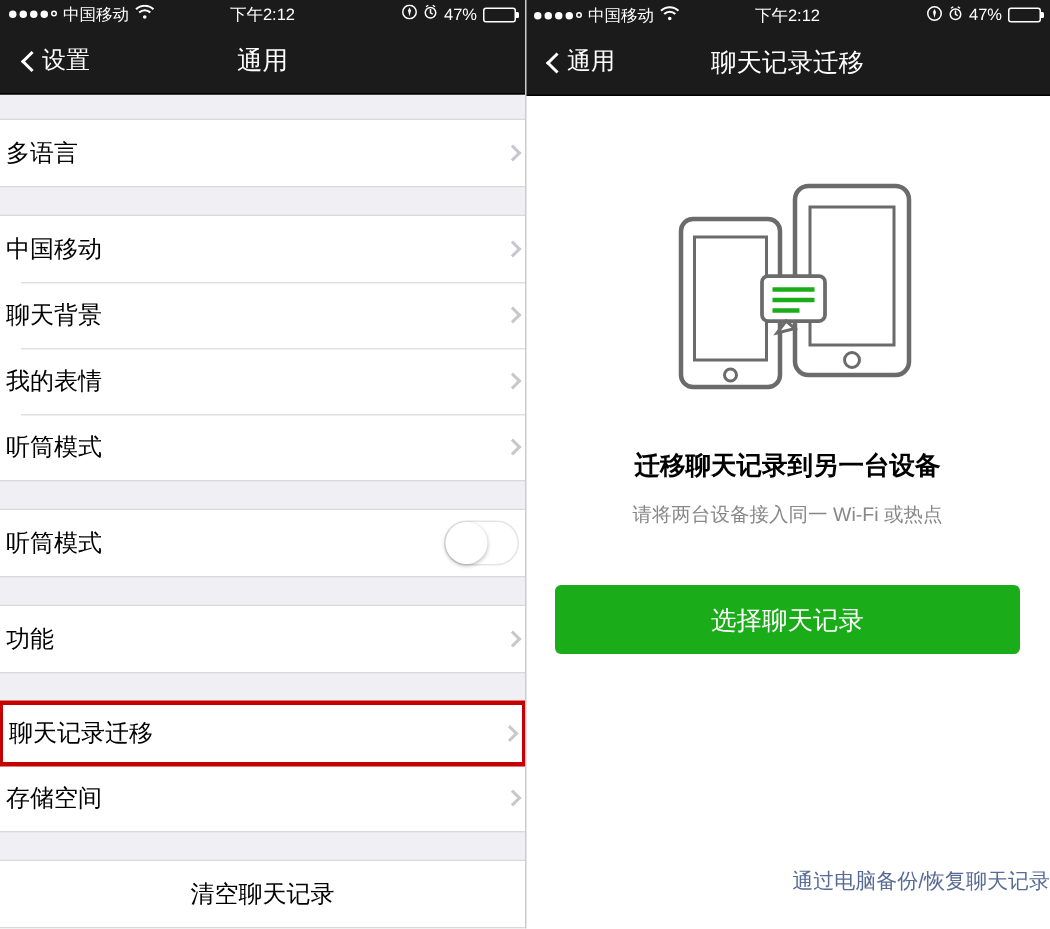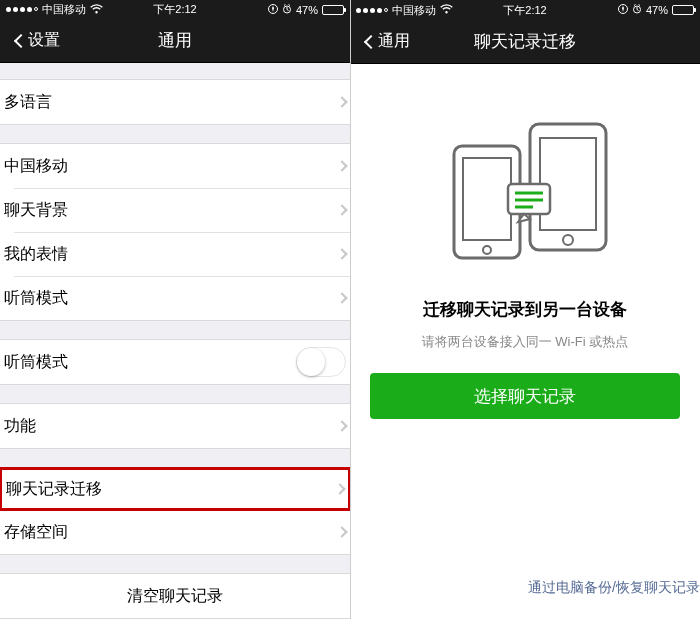--- a/index.html
+++ b/index.html
@@ -101,21 +101,21 @@
   .clear-row {
     text-align: center; justify-content: center; font-size: 16px; color: #000;
   }
 
   
   .migrate-body {
     flex: 1; display: flex; flex-direction: column; align-items: center; background: #fff;
   }
   .illust { margin-top: 50px; margin-bottom: 30px; }
   .migrate-title { font-size: 17px; color: #000; font-weight: 700; margin-bottom: 12px; }
-  .migrate-sub { font-size: 13px; color: #888; margin-bottom: 22px; }
+  .migrate-sub { font-size: 13px; color: #888; margin-bottom: 38px; }
   .primary-btn {
     width: 310px; height: 46px; background: #1aad19; color: #fff; border-radius: 4px;
     display: flex; align-items: center; justify-content: center; font-size: 17px;
   }
   .footer-link {
     position: absolute; bottom: 22px; width: 100%; text-align: right;
     font-size: 14px; color: #576b95;
   }
   .screen-divider { position: absolute; left: 350px; top:0; bottom:0; width:1px; background:#ccc; }
 </style>

